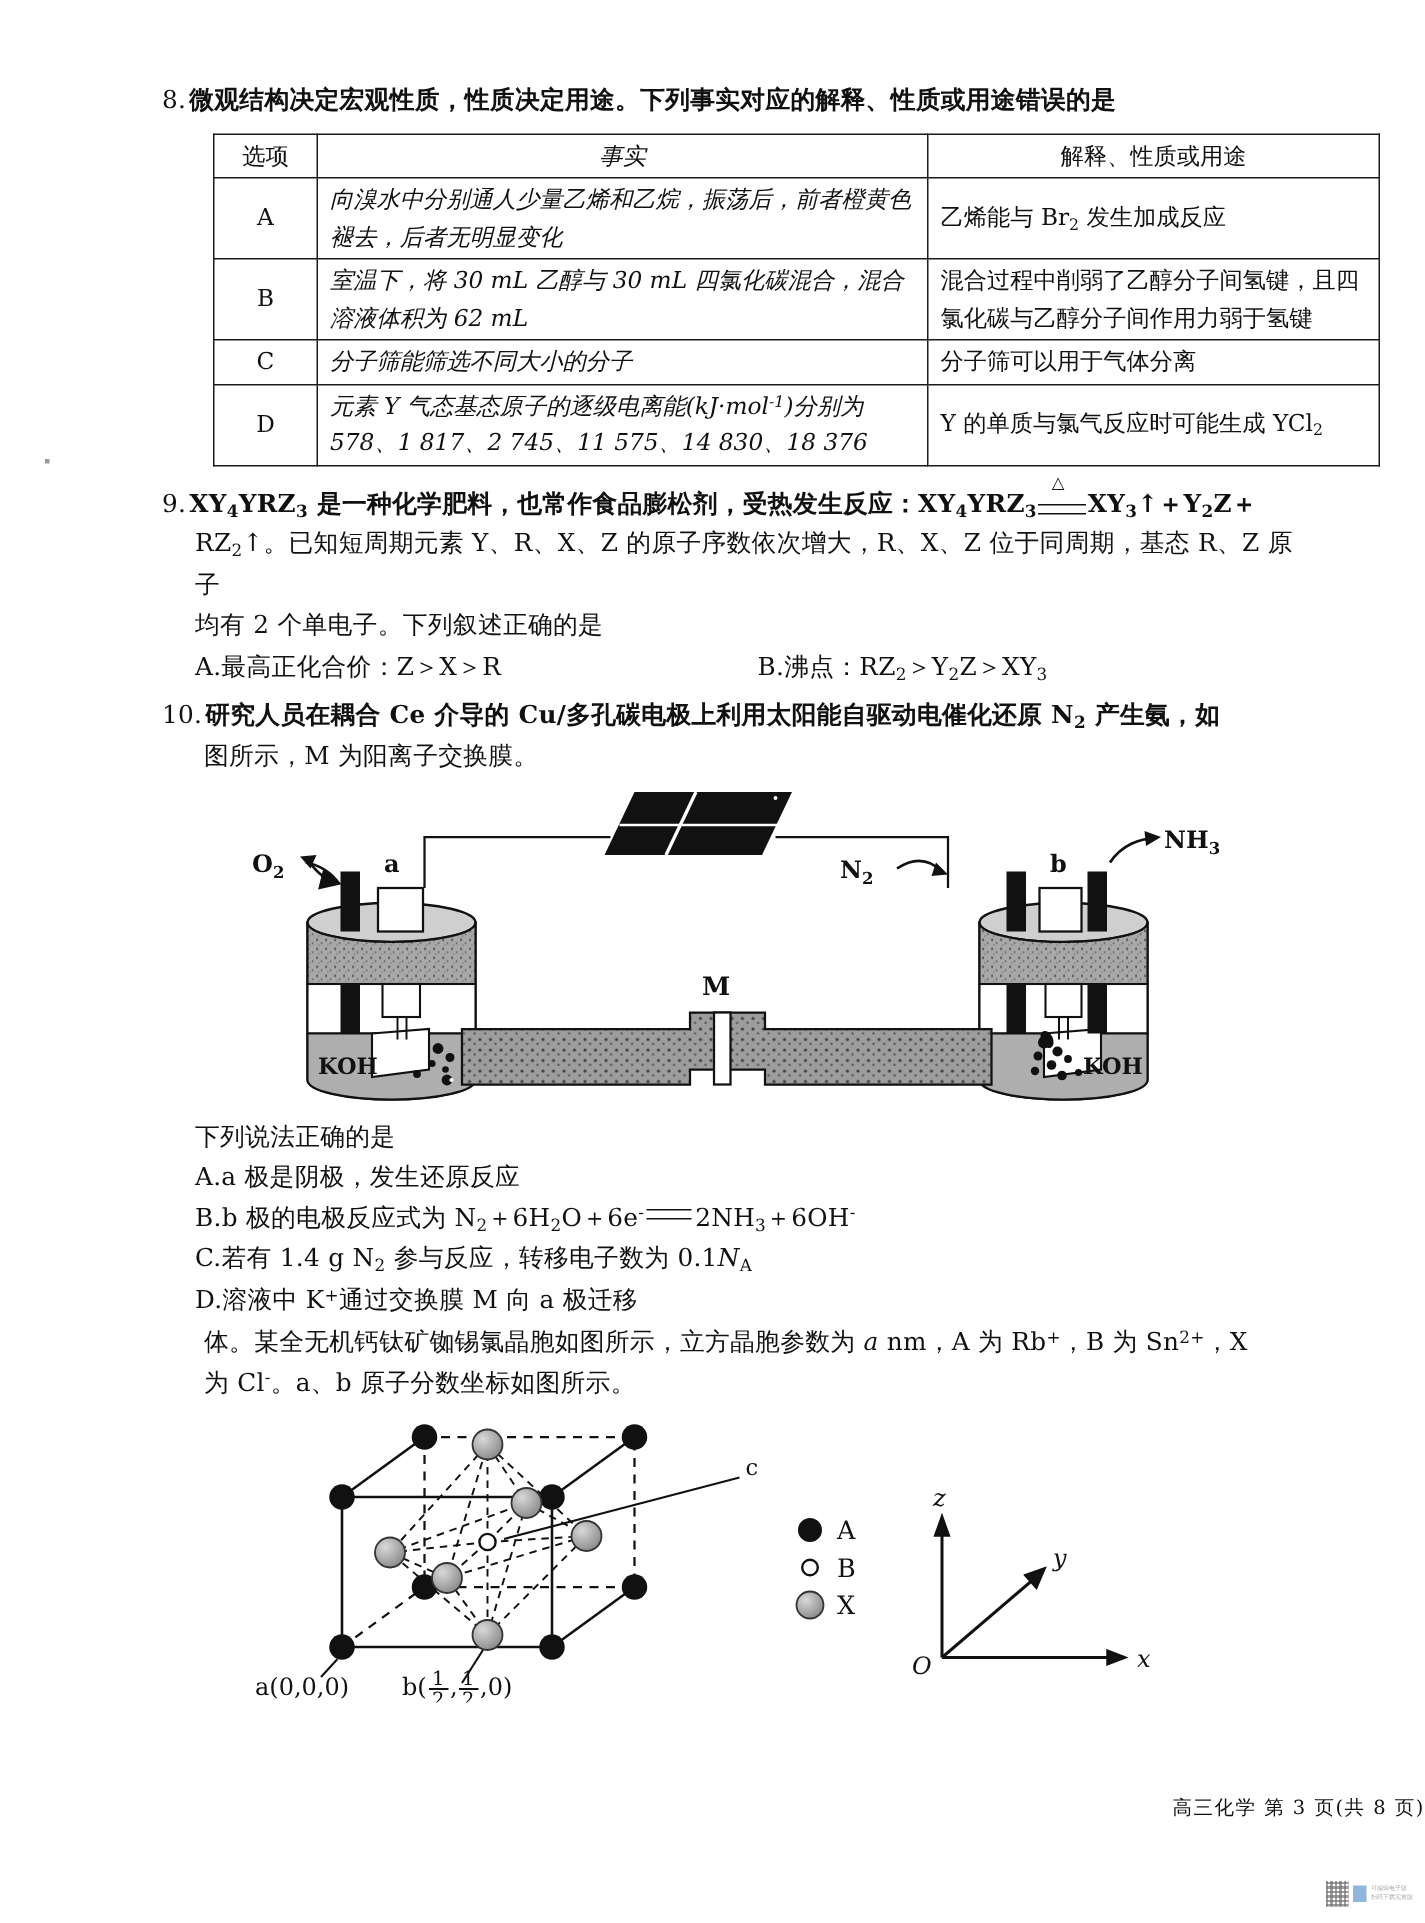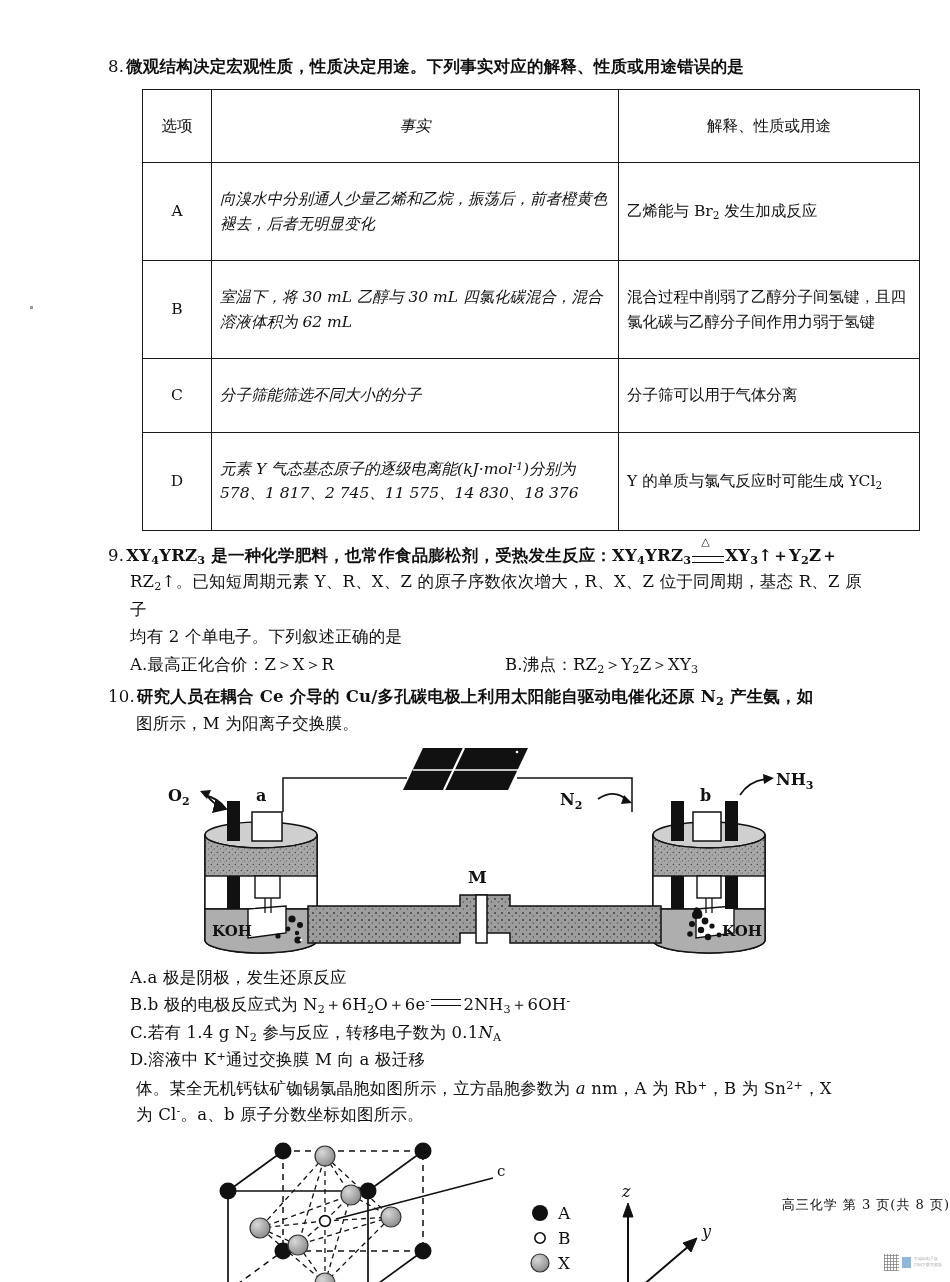--- a/index.html
+++ b/index.html
@@ -50,21 +50,21 @@
   
   table.facts {
     border-collapse: collapse;
     width: 726px;
     margin-top: 8px;
     margin-left: 34px;
     table-layout: fixed;
   }
   table.facts td, table.facts th {
     border: 1.3px solid #1a1a1a;
-    padding: 24px 8px;
+    padding: 2px 8px;
     font-size: 15.5px;
     line-height: 1.58;
     vertical-align: middle;
     font-weight: normal;
   }
   table.facts .col-opt { width: 52px; text-align: center; }
   table.facts .col-fact { width: 390px; font-style: italic; }
   table.facts .col-expl { width: 284px; }
   table.facts thead td { text-align: center; }
   .opt-letter { text-align: center; font-size: 16px; }
@@ -336,20 +336,21 @@
             <path d="M655,31 L666,35 L656,41 z" fill="#111"></path>
             <text x="668" y="42" font-weight="bold">NH<tspan font-size="11" dy="4">3</tspan></text>
 
             <text x="360" y="140" font-weight="bold" font-size="17">M</text>
             <text x="104" y="193" font-weight="bold" font-size="15">KOH</text>
             <text x="614" y="193" font-weight="bold" font-size="15">KOH</text>
           </g>
         </svg>
       </div>
 
+      <div class="q-line indent1">下列说法正确的是</div>
       <div class="q-line indent1">
         <span>A.</span><span>a 极是阴极，发生还原反应</span>
       </div>
       <div class="q-line indent1">
         <span>B.</span><span>b 极的电极反应式为 N<sub>2</sub>＋6H<sub>2</sub>O＋6e<sup>-</sup></span><span class="eq-double"></span><span>2NH<sub>3</sub>＋6OH<sup>-</sup></span>
       </div>
       <div class="q-line indent1">
         <span>C.</span><span>若有 1.4 g N<sub>2</sub> 参与反应，转移电子数为 0.1<i>N</i><sub>A</sub></span>
       </div>
       <div class="q-line indent1">

